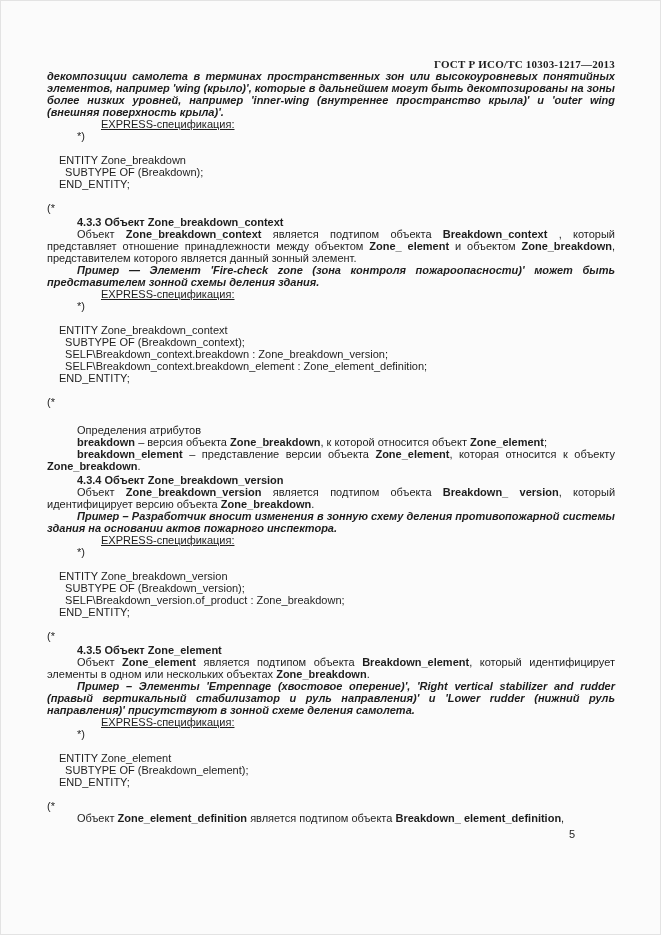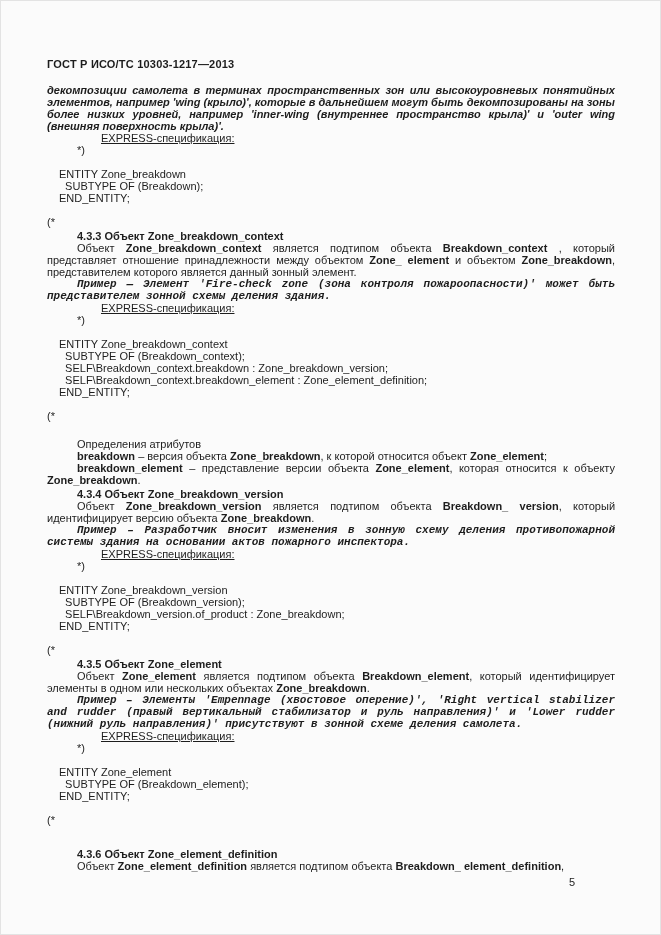--- a/index.html
+++ b/index.html
@@ -12,30 +12,30 @@
     box-shadow: inset 0 0 0 1px #e3e3e3;
     box-sizing: border-box;
     padding: 58px 46px 0 47px;
     font-family: "Liberation Sans", sans-serif;
     font-size: 11px;
     line-height: 12px;
     color: #1d1d1d;
     overflow: hidden;
   }
   .header {
-    text-align: left;
+    text-align: right;
     font-weight: bold;
-    margin-bottom: 14px;
     letter-spacing: 0.2px;
+    font-family: Liberation Serif, serif;
   }
   p, .ln { margin: 0; }
   .just { text-align: justify; }
   .ind { text-indent: 30px; }
   .lead { font-weight: bold; font-style: italic; }
-  .example { font-weight: bold; font-style: italic; font-family: Liberation Mono, monospace; }
+  .example { font-weight: bold; font-style: italic; }
   .heading { font-weight: bold; margin-top: 2px; }
   .u { text-decoration: underline; padding-left: 24px; }
   .b { font-weight: bold; }
   pre.code {
     margin: 12px;
     font-family: "Liberation Sans", sans-serif;
     font-size: 11px;
     line-height: 12px;
     white-space: pre;
   }
@@ -106,18 +106,17 @@
 
   <div>
     <div class="ln ind"><span class="u">EXPRESS-спецификация:</span></div>
     <div class="ln ind">*)</div>
     <pre class="code">ENTITY Zone_element
   SUBTYPE OF (Breakdown_element);
 END_ENTITY;</pre>
     <div class="ln">(*</div>
   </div>
 
-  <div class="ln ind heading gap-lg">4.3.6 Объект Zone_element_definition</div>
   <p class="ln just ind"><span>Объект </span><span class="b">Zone_element_definition</span><span> является подтипом объекта </span><span class="b">Breakdown_ element_definition</span><span>,</span></p>
 
   <div class="pagenum">5</div>
 
 </div>
 
 </body></html>

